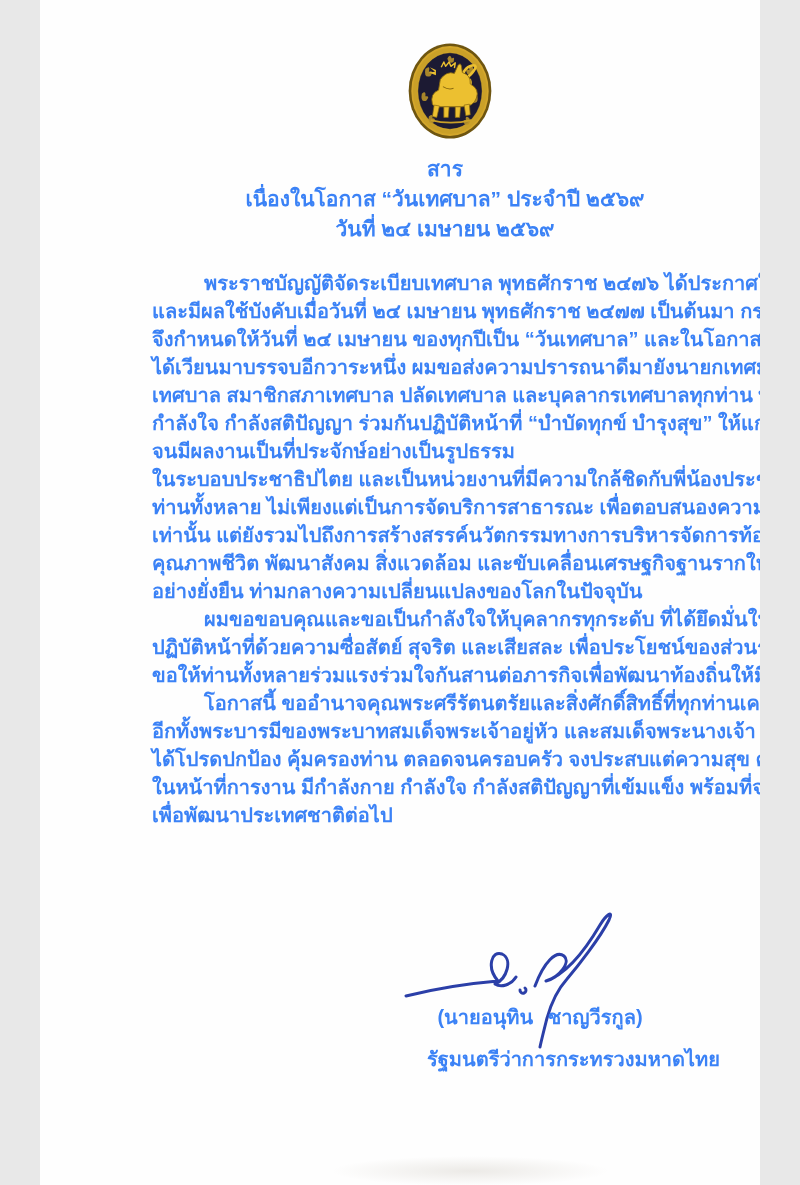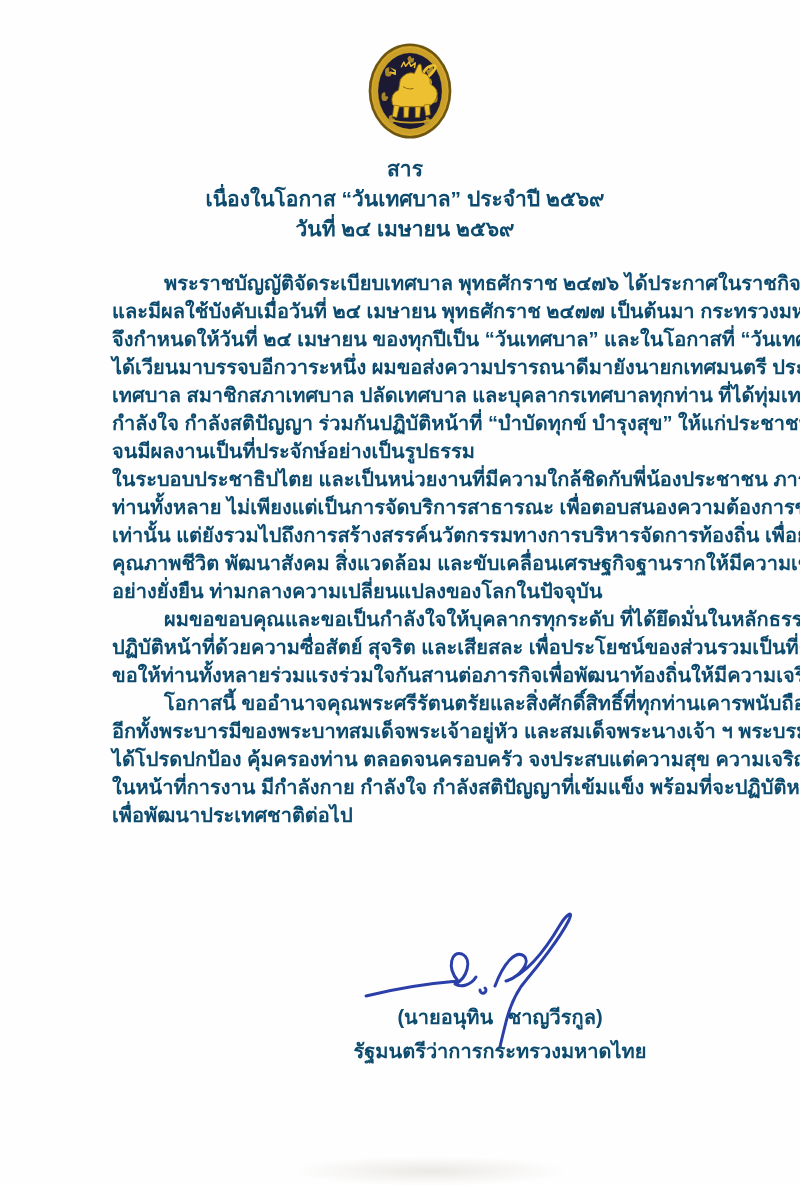--- a/index.html
+++ b/index.html
@@ -1,32 +1,32 @@
 <!DOCTYPE html>
 <html><head>
 <meta charset="utf-8">
 <style>
   html,body{margin:0;padding:0;background:#e8e8e8;}
   .page{
-    position:relative;width:800px;height:1185px;margin:0 auto;
+    position:relative;width:720px;height:1185px;margin:0 auto;
     background:#fefefe;overflow:hidden;
     font-family:"Liberation Sans","DejaVu Sans",sans-serif;
-    color:#0c4a6e;
+    color:#3b82f6;
   }
   .seal{position:absolute;left:366px;top:38px;width:88px;height:106px;}
   .seal svg{width:100%;height:100%;display:block;}
   .titles{position:absolute;top:154px;left:5px;width:800px;text-align:center;font-weight:700;}
   .titles .t{font-size:21px;line-height:30px;white-space:nowrap;}
   .doc-body{position:absolute;top:269px;left:112px;width:604px;font-weight:700;font-size:20px;}
   .line{height:28px;line-height:28px;white-space:nowrap;}
   .line.first{padding-left:52px;}
   .sig-svg{position:absolute;left:358px;top:898px;width:216px;height:152px;}
   .sig-text{position:absolute;left:320px;top:1004px;width:360px;text-align:center;font-weight:700;font-size:20px;}
   .sig-name{line-height:26px;word-spacing:9px;white-space:nowrap;}
-  .sig-pos{margin-top:8px;line-height:26px;white-space:nowrap;}
+  .sig-pos{margin-top:16px;line-height:26px;white-space:nowrap;text-align:right;}
   .smudge{position:absolute;left:290px;top:1156px;width:280px;height:30px;
     background:radial-gradient(ellipse at center,rgba(125,112,88,0.14),rgba(255,255,255,0) 70%);}
 </style>
 </head>
 <body>
 
 <div class="page">
 
   <div class="seal">
     <svg viewBox="0 0 100 114" xmlns="http://www.w3.org/2000/svg">

